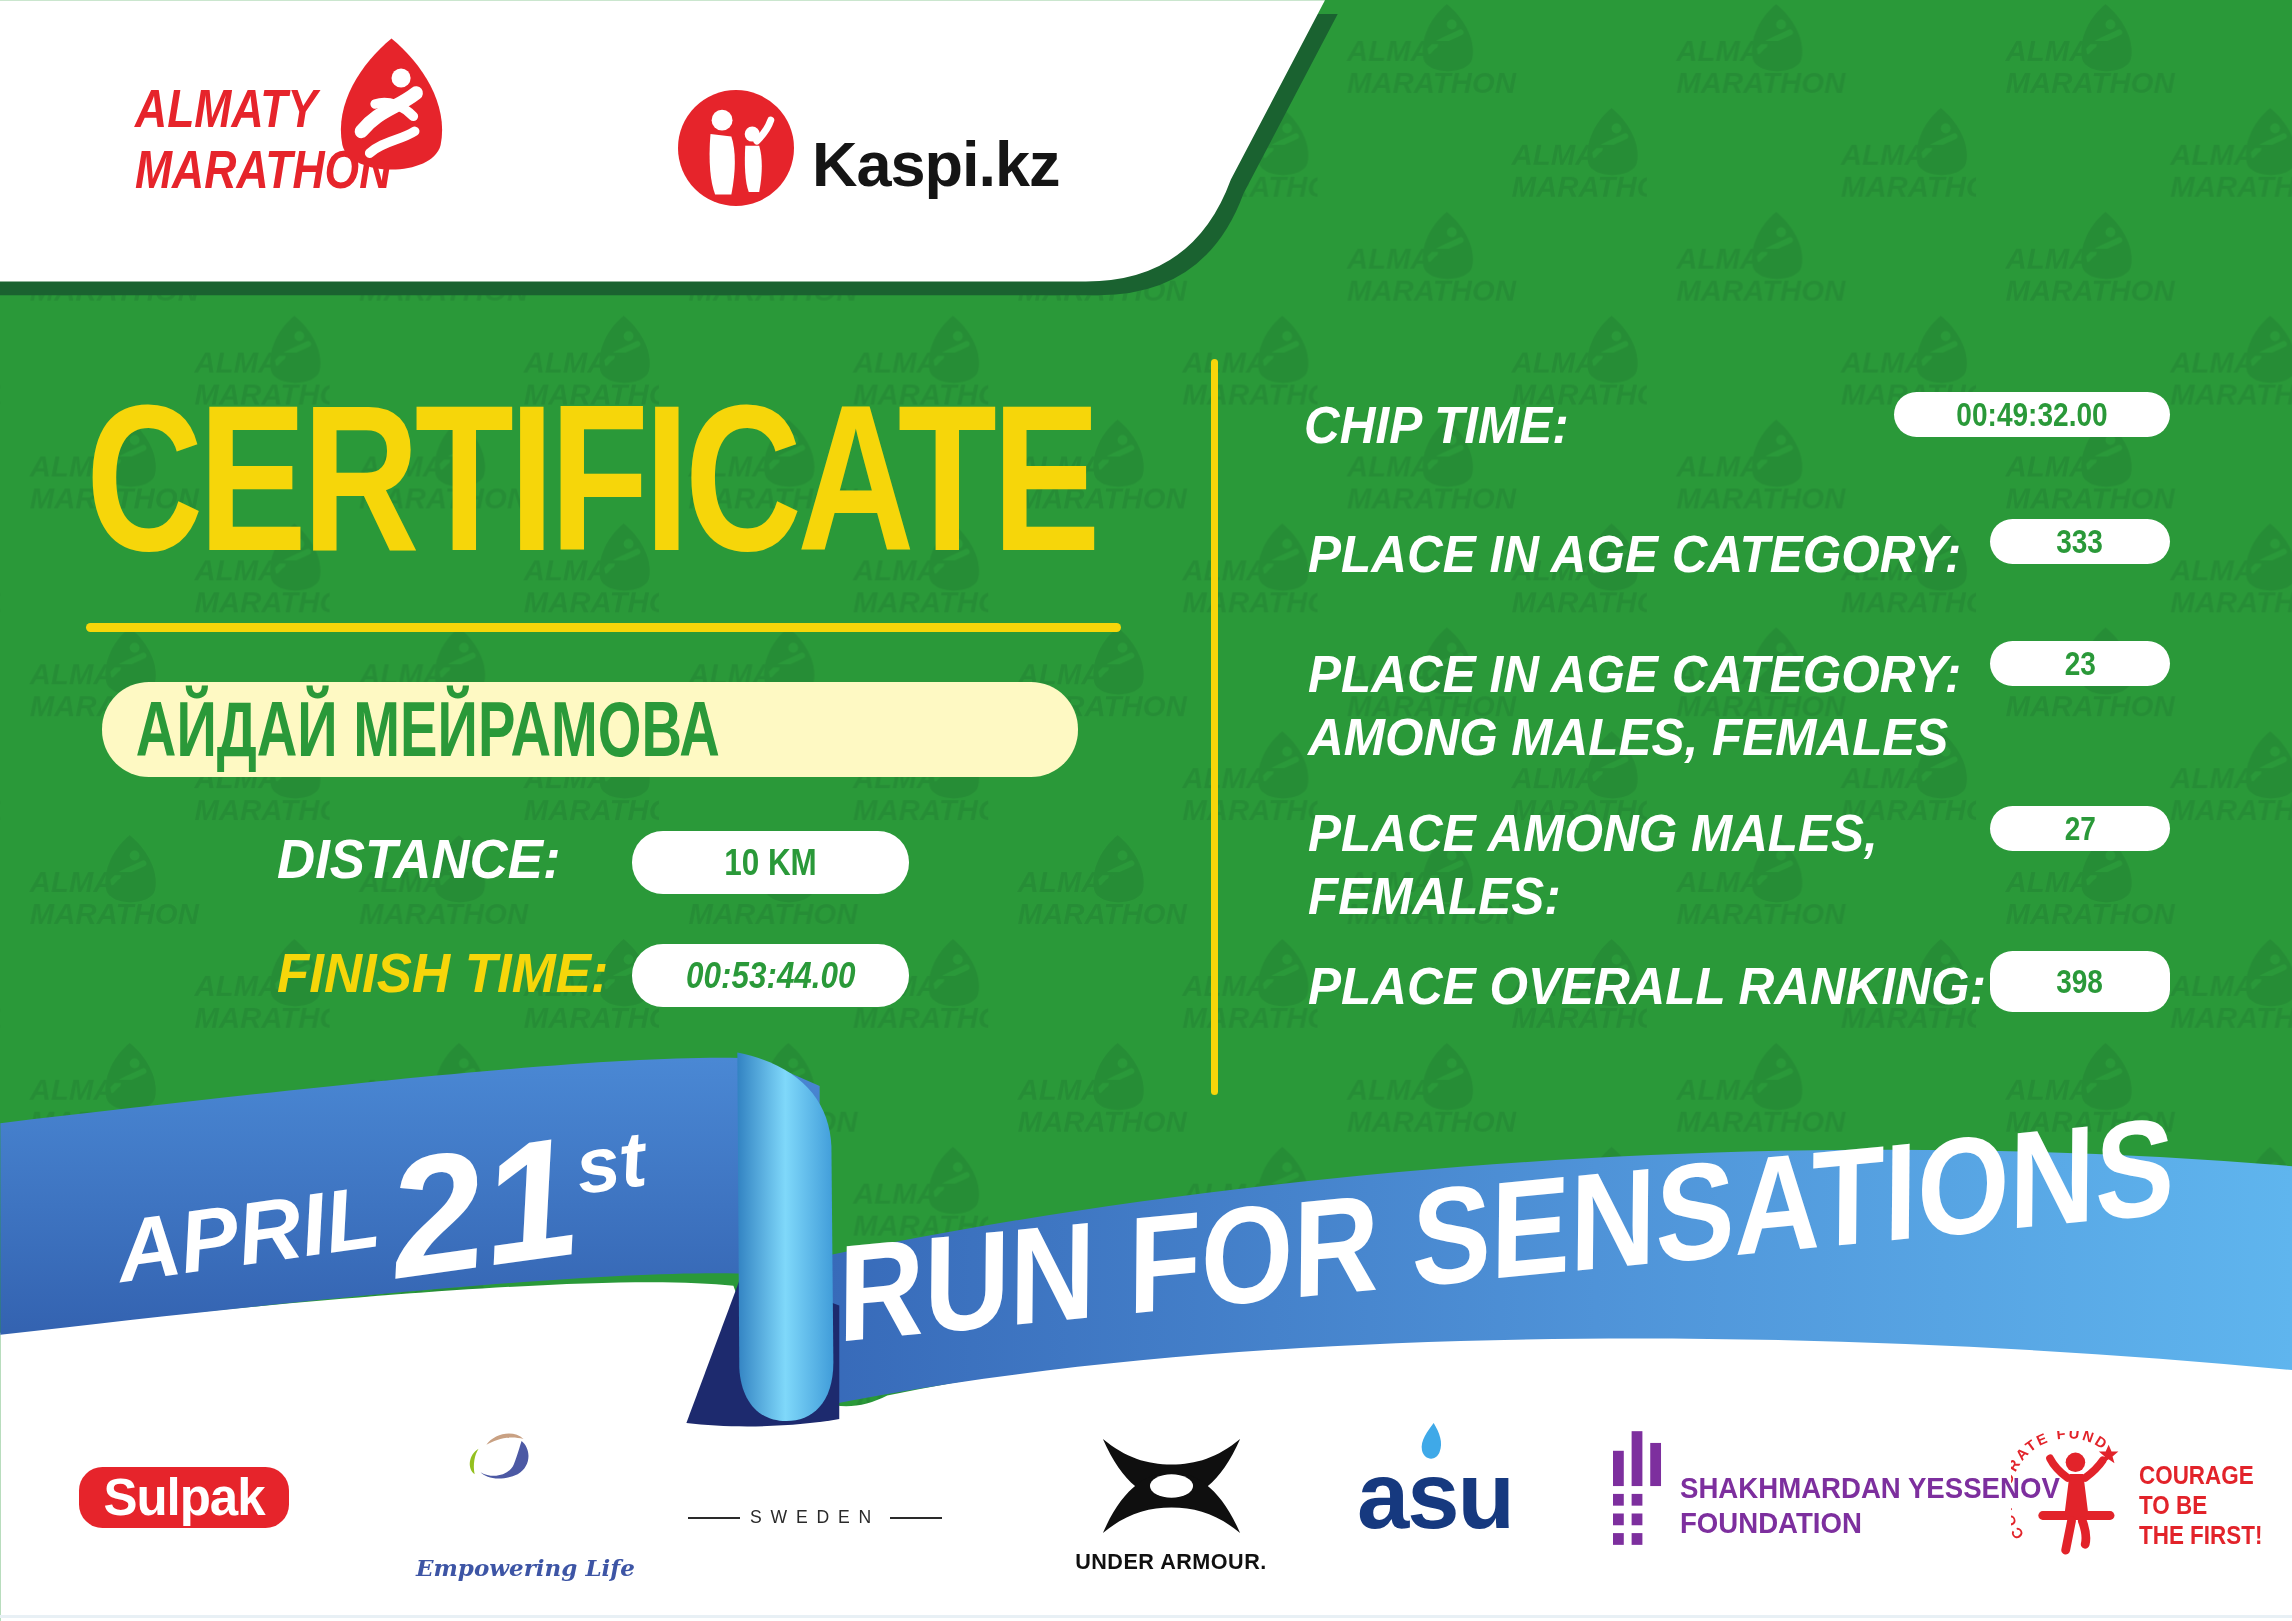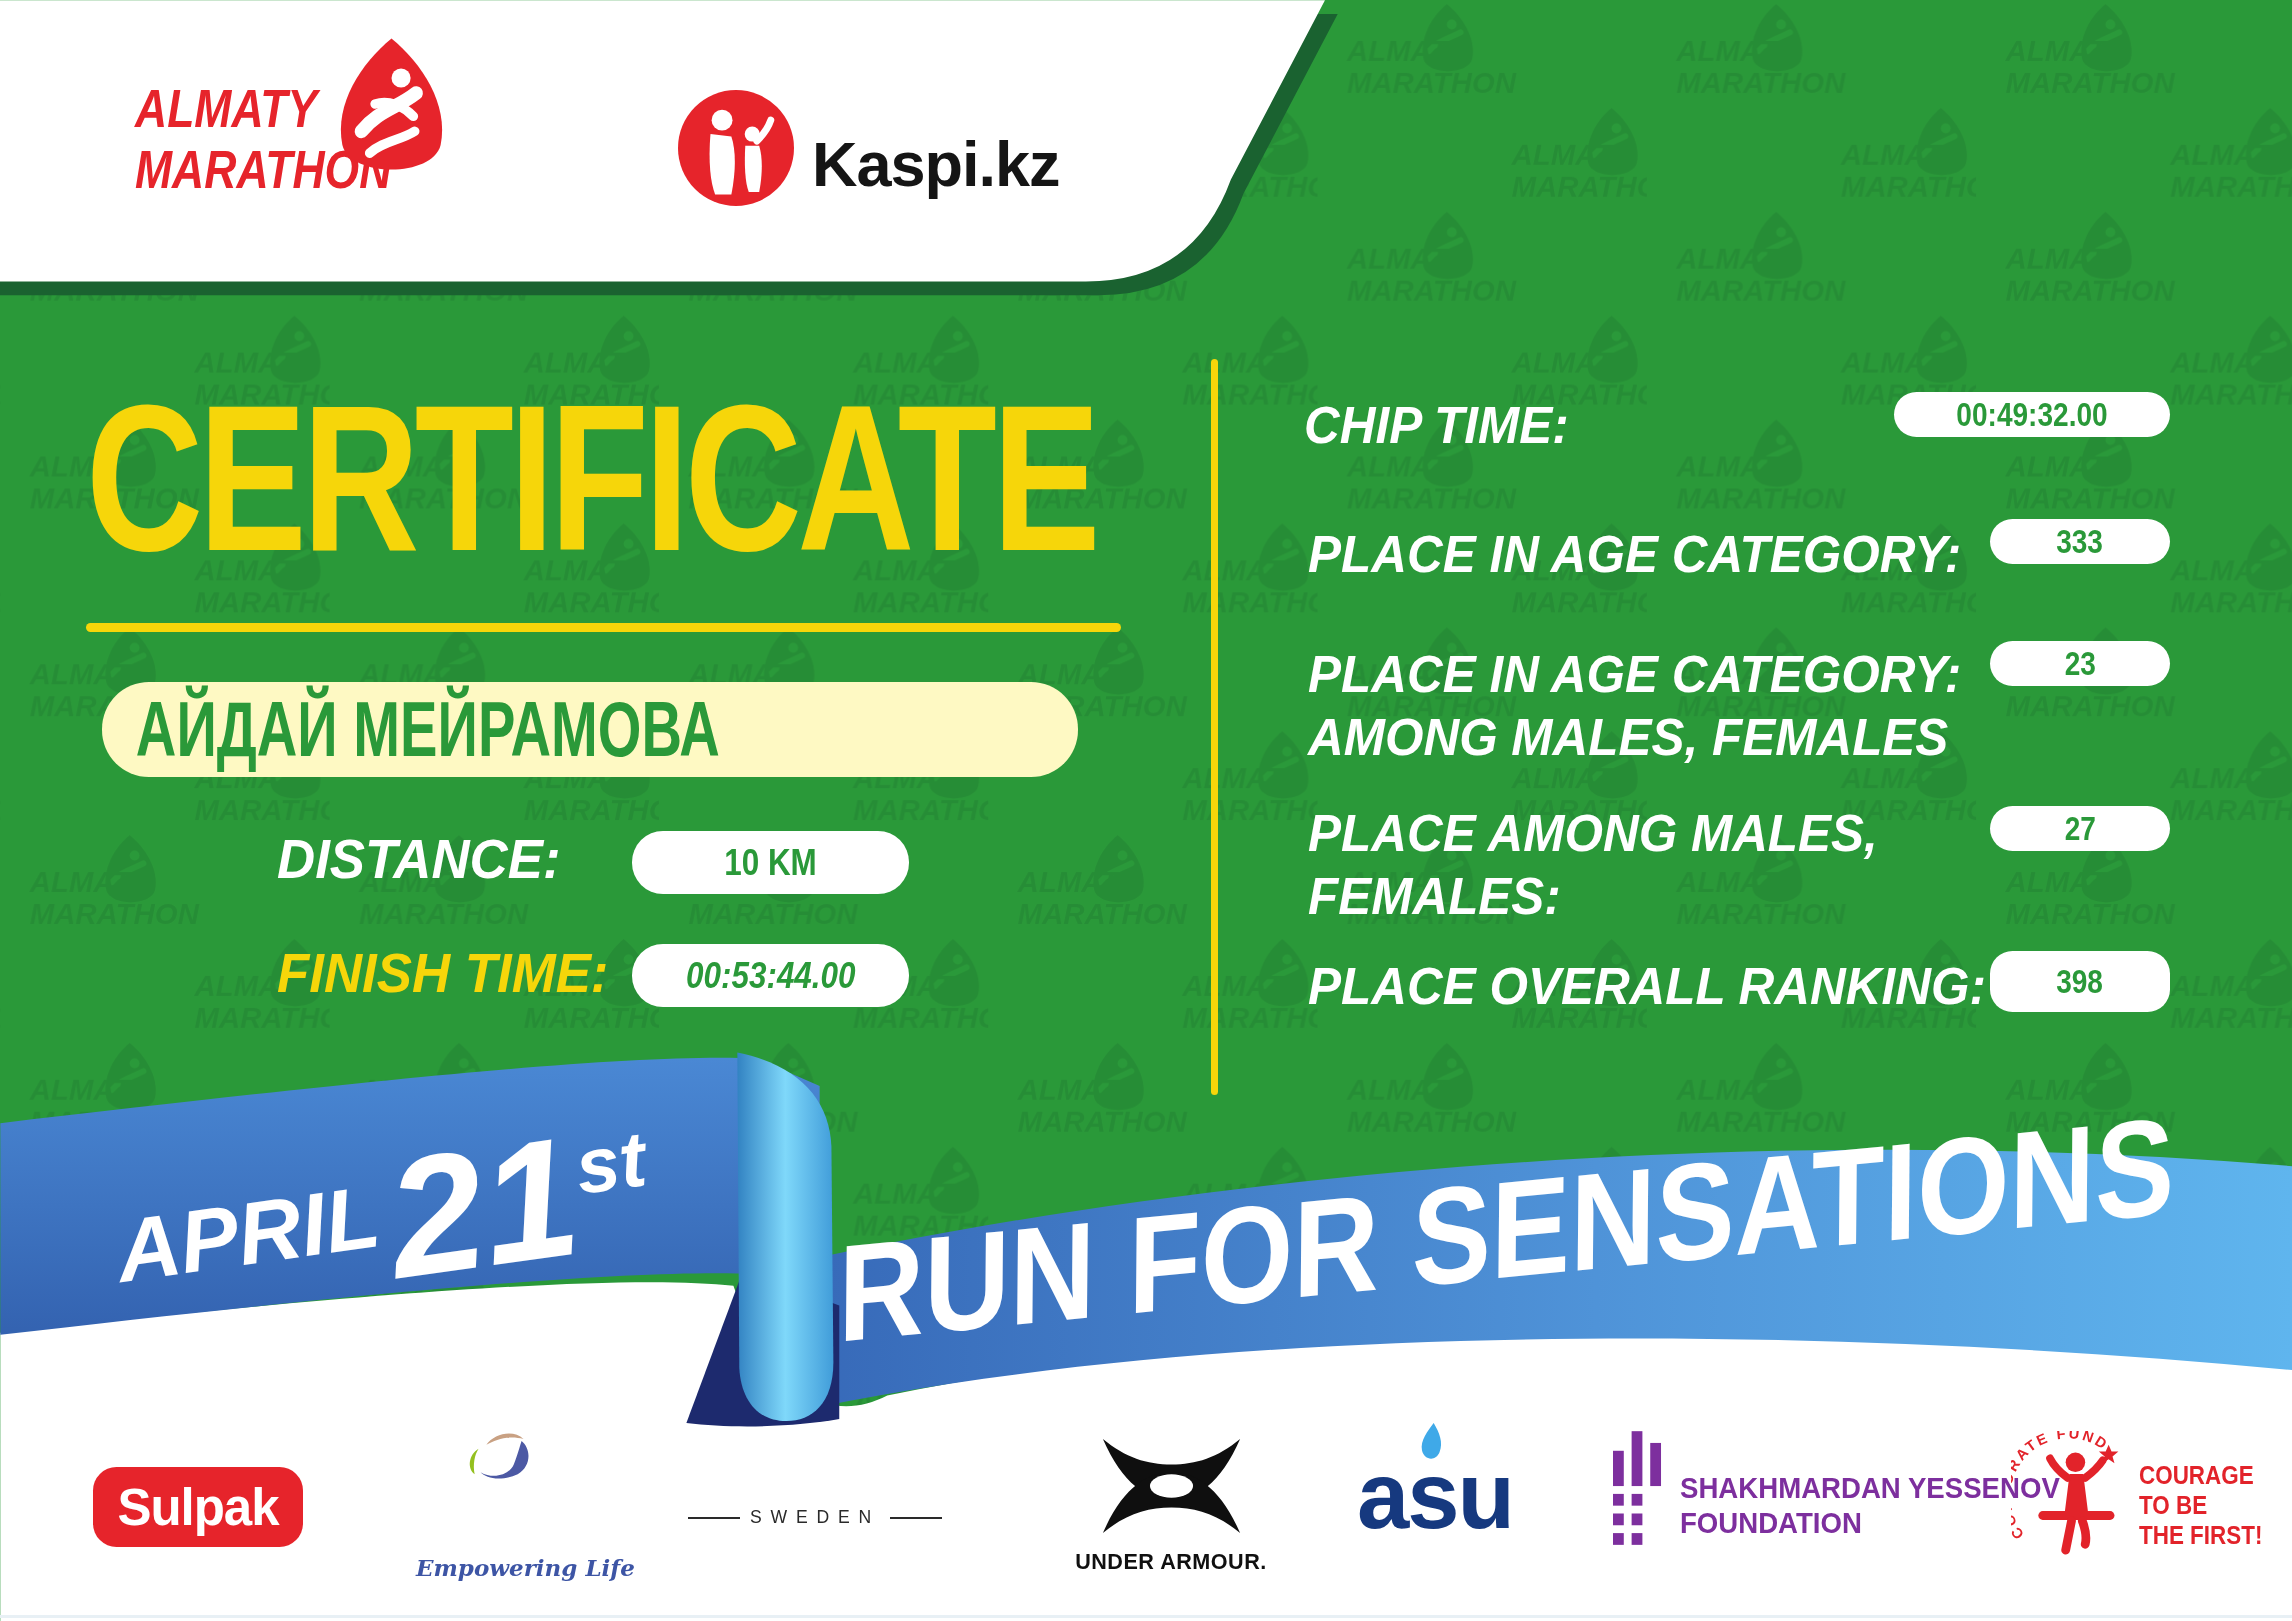--- a/index.html
+++ b/index.html
@@ -177,21 +177,21 @@
   <div class="abs rlbl" style="left:1308px;top:955px;">PLACE OVERALL RANKING:</div>
   <div class="abs pill" style="left:1990px;top:951px;width:180px;height:61px;border-radius:22.5px;">
     <div class="pill-val" style="font-size:33px;">398</div>
   </div>
 
   <div class="abs rb-month" style="left:110px;top:1202px;">APRIL</div>
   <div class="abs rb-day" style="left:378px;top:1137px;">21</div>
   <div class="abs rb-st" style="left:570px;top:1123px;">st</div>
   <div class="abs rb-slogan" style="left:839px;top:1225px;">RUN FOR SENSATIONS</div>
 
-  <div class="abs sulpak-box" style="left:93px;top:1467px;width:210px;height:80px;">
+  <div class="abs sulpak-box" style="left:79px;top:1467px;width:210px;height:61px;">
     <div class="sulpak-txt">Sulpak</div>
   </div>
 
   <svg class="abs" style="left:459px;top:1431px;" width="88" height="57" viewBox="0 0 90 58">
     <path fill="#C9A183" d="M28 14 C36 2 56 -2 66 8 C52 4 38 8 28 14 Z"></path>
     <path fill="#94C01F" d="M20 18 C10 24 8 38 16 44 C14 34 16 24 20 18 Z"></path>
     <path fill="#4C59A4" d="M64 10 C74 18 74 36 60 44 C42 52 28 48 22 42 C36 50 52 44 56 34 C60 24 62 16 64 10 Z"></path>
   </svg>
   <div class="abs sanofi-name" style="left:439px;top:1486px;width:129px;">SANOFI</div>
   <div class="abs sanofi-tag" style="left:416px;top:1514px;">Empowering Life</div>

